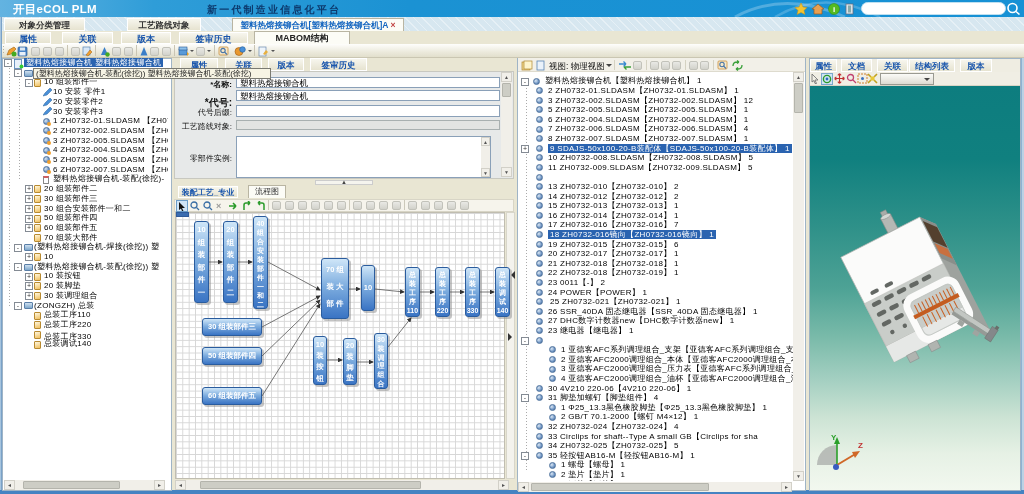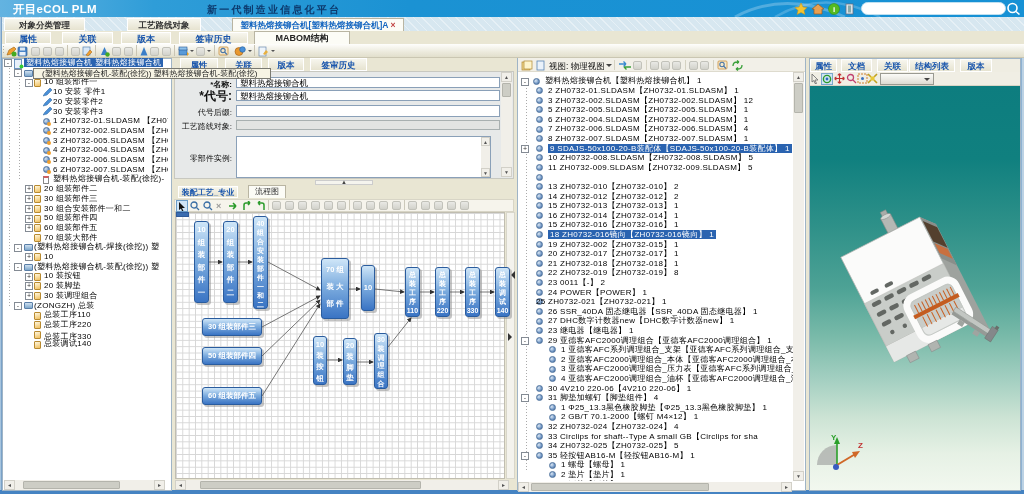--- a/index.html
+++ b/index.html
@@ -197,37 +197,37 @@
 <div class="fact" style="left:24px;top:302.3px"></div>
 <div class="trow" style="left:34px;top:300.5px;height:9.7px;line-height:9.7px;width:134px;overflow:hidden">(ZONGZH) 总装</div>
 <div class="note" style="left:34px;top:311.5px"></div>
 <div class="trow" style="left:44px;top:310.2px;height:9.7px;line-height:9.7px;width:124px;overflow:hidden">总装工序110</div>
 <div class="note" style="left:34px;top:321.2px"></div>
 <div class="trow" style="left:44px;top:319.9px;height:9.7px;line-height:9.7px;width:124px;overflow:hidden">总装工序220</div>
 <div class="note" style="left:34px;top:330.9px"></div>
 <div class="trow" style="left:44px;top:332px;height:9.7px;line-height:9.7px;width:124px;overflow:hidden">总装工序330</div>
 <div class="note" style="left:34px;top:340.6px"></div>
 <div class="trow" style="left:44px;top:339.3px;height:9.7px;line-height:9.7px;width:124px;overflow:hidden">总装调试140</div>
-<div class="a" style="left:33px;top:67.5px;width:238px;height:11px;background:#f7f4e4;border:1px solid #7a7a72;font-size:8px;line-height:9px;color:#222;overflow:hidden;white-space:nowrap;padding-left:8px;z-index:30">(塑料热熔接铆合机-装配(徐挖)) 塑料热熔接铆合机-装配(徐挖)</div>
+<div class="a" style="left:33px;top:67.5px;width:238px;height:11px;background:#f7f4e4;border:1px solid #7a7a72;font-size:8px;line-height:9px;color:#222;overflow:hidden;white-space:nowrap;padding-left:2px;z-index:30">(塑料热熔接铆合机-装配(徐挖)) 塑料热熔接铆合机-装配(徐挖)</div>
 <div class="sb" style="left:4px;top:480px;width:161px;height:10px"></div>
 <div class="sba" style="left:4px;top:480px;width:11px;height:10px;line-height:8px"><span style="font-size:5px">◄</span></div>
 <div class="sba" style="left:154px;top:480px;width:11px;height:10px;line-height:8px"><span style="font-size:5px">►</span></div>
 <div class="sbt" style="left:23px;top:481px;width:97px;height:8px"></div>
 <div class="tab" style="left:180px;top:57.5px;width:38px;height:13px;font-size:8.5px;line-height:12px">属性</div>
 <div class="tab" style="left:225px;top:57.5px;width:37px;height:13px;font-size:8.5px;line-height:12px">关联</div>
 <div class="tab" style="left:268px;top:57.5px;width:36px;height:13px;font-size:8.5px;line-height:12px">版本</div>
 <div class="tab" style="left:310px;top:57.5px;width:57px;height:13px;font-size:8.5px;line-height:12px">签审历史</div>
 <div class="a" style="left:174px;top:70.5px;width:340px;height:108.5px;background:#e7e9e9;border:1px solid #c8c8c0"></div>
 <div class="sb" style="left:501px;top:72px;width:11px;height:105px"></div>
 <div class="sba" style="left:501px;top:72px;width:11px;height:10px;line-height:8px"><span style="font-size:5px">▲</span></div>
 <div class="sba" style="left:501px;top:167px;width:11px;height:10px;line-height:8px"><span style="font-size:5px">▼</span></div>
 <div class="sbt" style="left:502px;top:83px;width:9px;height:14px"></div>
 <div class="a nw" style="left:232px;top:79.0px;font-size:8px;color:#111;transform:translateX(-100%)"><b>*名称:</b></div>
 <div class="a nw" style="left:236px;top:77.0px;width:264px;height:11px;background:#fff;border:1px solid #8aa0b8;font-size:8.5px;line-height:10px;padding-left:3px;overflow:hidden">塑料热熔接铆合机</div>
-<div class="a nw" style="left:232px;top:88px;font-size:12px;color:#111;transform:translateX(-100%)"><b>*代号:</b></div>
+<div class="a nw" style="left:232px;top:96px;font-size:10px;color:#111;transform:translateX(-100%)"><b>*代号:</b></div>
 <div class="a nw" style="left:236px;top:89.5px;width:264px;height:11px;background:#fff;border:1px solid #8aa0b8;font-size:8.5px;line-height:10px;padding-left:3px;overflow:hidden">塑料热熔接铆合机</div>
 <div class="a nw" style="left:232px;top:107.0px;font-size:8px;color:#111;transform:translateX(-100%)">代号后缀:</div>
 <div class="a nw" style="left:236px;top:104.5px;width:264px;height:12px;background:#fff;border:1px solid #8aa0b8;font-size:8.5px;line-height:11px;padding-left:3px;overflow:hidden"></div>
 <div class="a nw" style="left:232px;top:121.0px;font-size:8px;color:#111;transform:translateX(-100%)">工艺路线对象:</div>
 <div class="a nw" style="left:236px;top:119.5px;width:264px;height:10px;background:#e2e4e2;border:1px solid #a8b0b0;font-size:8.5px;line-height:9px;padding-left:3px;overflow:hidden"></div>
 <div class="a nw" style="left:232px;top:153.0px;font-size:8px;color:#111;transform:translateX(-100%)">零部件实例:</div>
 <div class="a nw" style="left:236px;top:136.0px;width:255px;height:42px;background:#fff;border:1px solid #8aa0b8;font-size:8.5px;line-height:41px;padding-left:3px;overflow:hidden"></div>
 <div class="sb" style="left:481px;top:137px;width:9px;height:40px"></div>
 <div class="sba" style="left:481px;top:137px;width:9px;height:9px;line-height:7px;font-size:7px"><span style="font-size:5px">▲</span></div>
 <div class="sba" style="left:481px;top:168px;width:9px;height:9px;line-height:7px;font-size:7px"><span style="font-size:5px">▼</span></div>
@@ -456,46 +456,45 @@
 <div class="gear" style="left:18px;top:101.5px"></div>
 <div class="gear" style="left:18px;top:111.1px"></div>
 <div class="trow" style="left:30px;top:109.9px;height:9.6px;line-height:9.6px">13 ZH0732-010【ZH0732-010】 2</div>
 <div class="gear" style="left:18px;top:120.7px"></div>
 <div class="trow" style="left:30px;top:119.5px;height:9.6px;line-height:9.6px">14 ZH0732-012【ZH0732-012】 2</div>
 <div class="gear" style="left:18px;top:130.3px"></div>
 <div class="trow" style="left:30px;top:129.1px;height:9.6px;line-height:9.6px">15 ZH0732-013【ZH0732-013】 1</div>
 <div class="gear" style="left:18px;top:139.9px"></div>
 <div class="trow" style="left:30px;top:138.7px;height:9.6px;line-height:9.6px">16 ZH0732-014【ZH0732-014】 1</div>
 <div class="gear" style="left:18px;top:149.5px"></div>
-<div class="trow" style="left:30px;top:148.3px;height:9.6px;line-height:9.6px">15 ZH0732-016【ZH0732-016】 1</div>
+<div class="trow" style="left:30px;top:148.3px;height:9.6px;line-height:9.6px">17 ZH0732-016【ZH0732-016】 7</div>
 <div class="gear" style="left:18px;top:159.1px"></div>
 <div class="trow" style="left:30px;top:157.9px;height:9.6px;line-height:9.6px"><span class="hl">18 ZH0732-016镜向【ZH0732-016镜向】 1</span></div>
 <div class="gear" style="left:18px;top:168.7px"></div>
-<div class="trow" style="left:30px;top:167.5px;height:9.6px;line-height:9.6px">19 ZH0732-002【ZH0732-015】 1</div>
+<div class="trow" style="left:30px;top:167.5px;height:9.6px;line-height:9.6px">19 ZH0732-015【ZH0732-015】 6</div>
 <div class="gear" style="left:18px;top:178.3px"></div>
 <div class="trow" style="left:30px;top:177.1px;height:9.6px;line-height:9.6px">20 ZH0732-017【ZH0732-017】 1</div>
 <div class="gear" style="left:18px;top:187.9px"></div>
 <div class="trow" style="left:30px;top:186.7px;height:9.6px;line-height:9.6px">21 ZH0732-018【ZH0732-018】 1</div>
 <div class="gear" style="left:18px;top:197.5px"></div>
-<div class="trow" style="left:30px;top:196.3px;height:9.6px;line-height:9.6px">22 ZH0732-019【ZH0732-019】 8</div>
+<div class="trow" style="left:30px;top:196.3px;height:9.6px;line-height:9.6px">22 ZH0732-018【ZH0732-019】 1</div>
 <div class="gear" style="left:18px;top:207.1px"></div>
 <div class="trow" style="left:30px;top:205.9px;height:9.6px;line-height:9.6px">23 0011【-】 2</div>
 <div class="gear" style="left:18px;top:216.7px"></div>
 <div class="trow" style="left:30px;top:215.5px;height:9.6px;line-height:9.6px">24 POWER【POWER】 1</div>
 <div class="gear" style="left:18px;top:226.3px"></div>
-<div class="trow" style="left:18px;top:225.1px;height:9.6px;line-height:9.6px">25 ZH0732-021【ZH0732-021】 1</div>
+<div class="trow" style="left:32px;top:225.1px;height:9.6px;line-height:9.6px">25 ZH0732-021【ZH0732-021】 1</div>
 <div class="gear" style="left:18px;top:235.9px"></div>
 <div class="trow" style="left:30px;top:234.7px;height:9.6px;line-height:9.6px">26 SSR_40DA 固态继电器【SSR_40DA 固态继电器】 1</div>
 <div class="gear" style="left:18px;top:245.5px"></div>
 <div class="trow" style="left:30px;top:244.3px;height:9.6px;line-height:9.6px">27 DHC数字计数器new【DHC数字计数器new】 1</div>
 <div class="gear" style="left:18px;top:255.1px"></div>
 <div class="trow" style="left:30px;top:253.9px;height:9.6px;line-height:9.6px">23 继电器【继电器】 1</div>
 <div class="exp" style="left:3px;top:264.7px">-</div>
 <div class="gear" style="left:18px;top:264.7px"></div>
-<div class="trow" style="left:30px;top:263.5px;height:9.6px;line-height:9.6px">29 亚德客AFC2000调理组合【亚德客AFC2000调理组合】 1</div>
 <div class="gear" style="left:31px;top:274.3px"></div>
 <div class="trow" style="left:43px;top:273.1px;height:9.6px;line-height:9.6px">1 亚德客AFC系列调理组合_支架【亚德客AFC系列调理组合_支架】</div>
 <div class="gear" style="left:31px;top:283.9px"></div>
 <div class="trow" style="left:43px;top:282.7px;height:9.6px;line-height:9.6px">2 亚德客AFC2000调理组合_本体【亚德客AFC2000调理组合_本体</div>
 <div class="gear" style="left:31px;top:293.5px"></div>
 <div class="trow" style="left:43px;top:292.3px;height:9.6px;line-height:9.6px">3 亚德客AFC2000调理组合_压力表【亚德客AFC系列调理组合_压力</div>
 <div class="gear" style="left:31px;top:303.1px"></div>
 <div class="trow" style="left:43px;top:301.9px;height:9.6px;line-height:9.6px">4 亚德客AFC2000调理组合_油杯【亚德客AFC2000调理组合_油杯</div>
 <div class="gear" style="left:18px;top:312.7px"></div>
 <div class="trow" style="left:30px;top:311.5px;height:9.6px;line-height:9.6px">30 4V210 220-06【4V210 220-06】 1</div>

